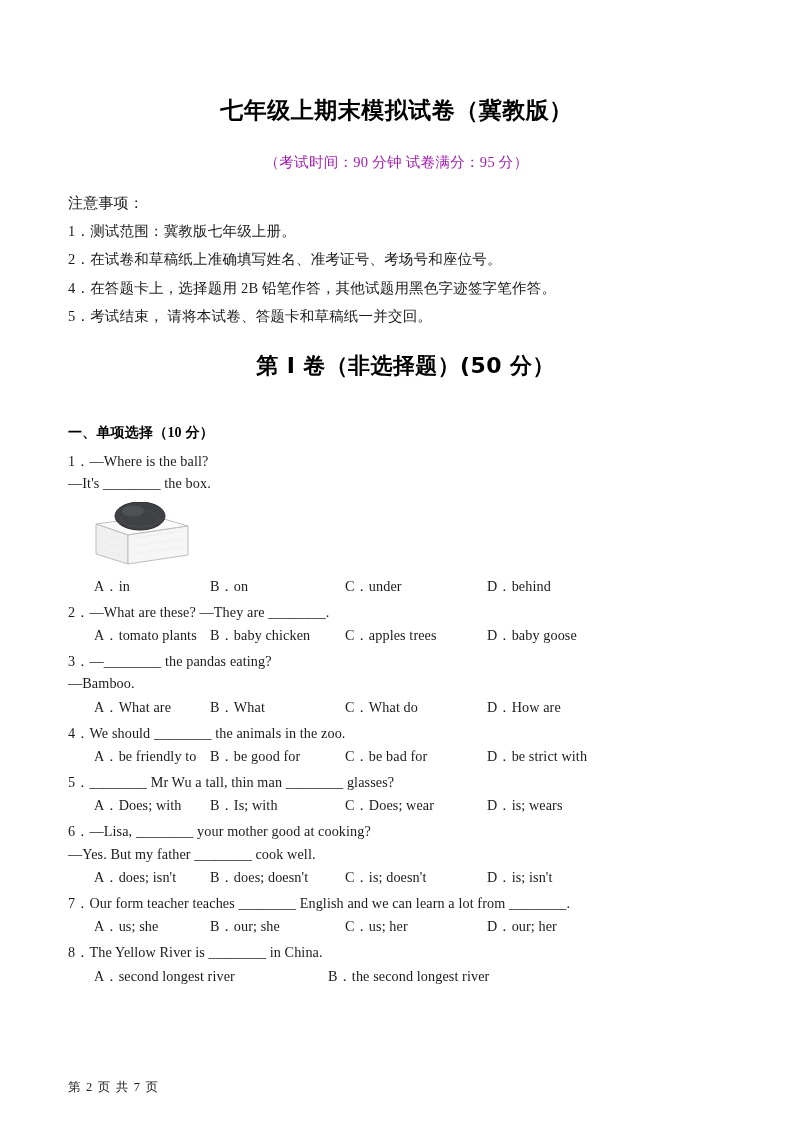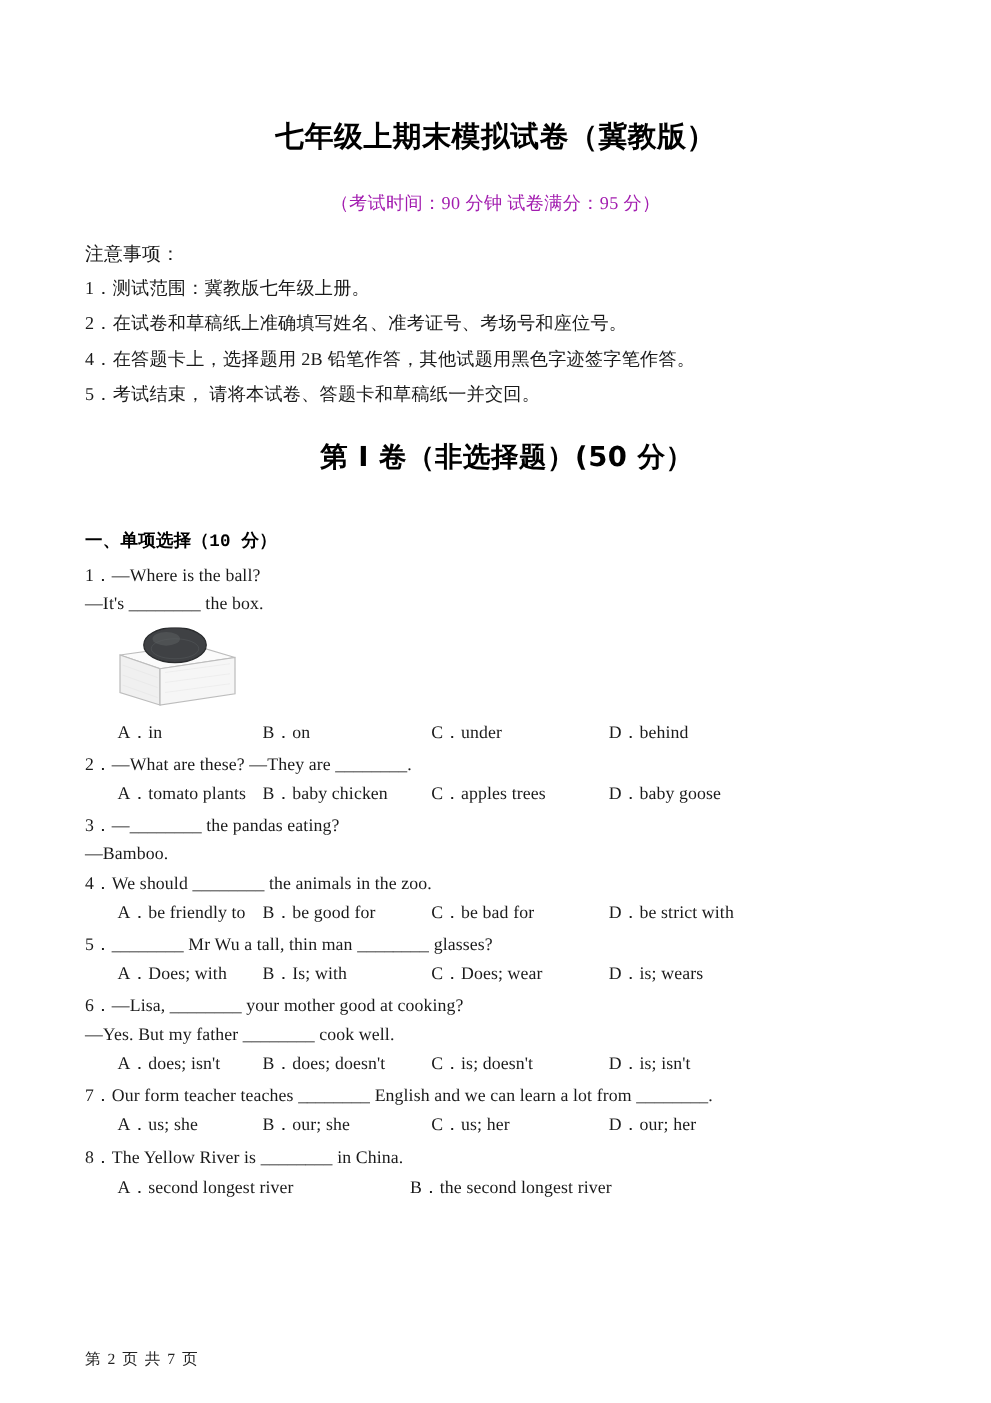--- a/index.html
+++ b/index.html
@@ -70,21 +70,21 @@
     font-size: 22px;
     margin: 0;
     padding-top: 15px;
     padding-left: 18px;
     color: #000000;
     letter-spacing: 0.4px;
   }
 
   
   .section-head {
-    font-family: Liberation Mono, monospace;
+    font-family: Liberation Serif, serif;
     font-weight: bold;
     font-size: 14px;
     margin: 0;
     padding-top: 43px;
     letter-spacing: 0.2px;
     color: #000;
   }
 
   
   .qblock {
@@ -211,20 +211,26 @@
       <span class="opt opt-a">A．tomato plants</span>
       <span class="opt opt-b">B．baby chicken</span>
       <span class="opt opt-c">C．apples trees</span>
       <span class="opt opt-d">D．baby goose</span>
     </div>
   </div>
 
   <div class="qblock" style="padding-top:0">
     <p class="qline">3．—________ the pandas eating?</p>
     <p class="qline cont">—Bamboo.</p>
+    <div class="opts">
+      <span class="opt opt-a">A．What are</span>
+      <span class="opt opt-b">B．What</span>
+      <span class="opt opt-c">C．What do</span>
+      <span class="opt opt-d">D．How are</span>
+    </div>
   </div>
 
   <div class="qblock" style="padding-top:0">
     <p class="qline">4．We should ________ the animals in the zoo.</p>
     <div class="opts">
       <span class="opt opt-a">A．be friendly to</span>
       <span class="opt opt-b">B．be good for</span>
       <span class="opt opt-c">C．be bad for</span>
       <span class="opt opt-d">D．be strict with</span>
     </div>

